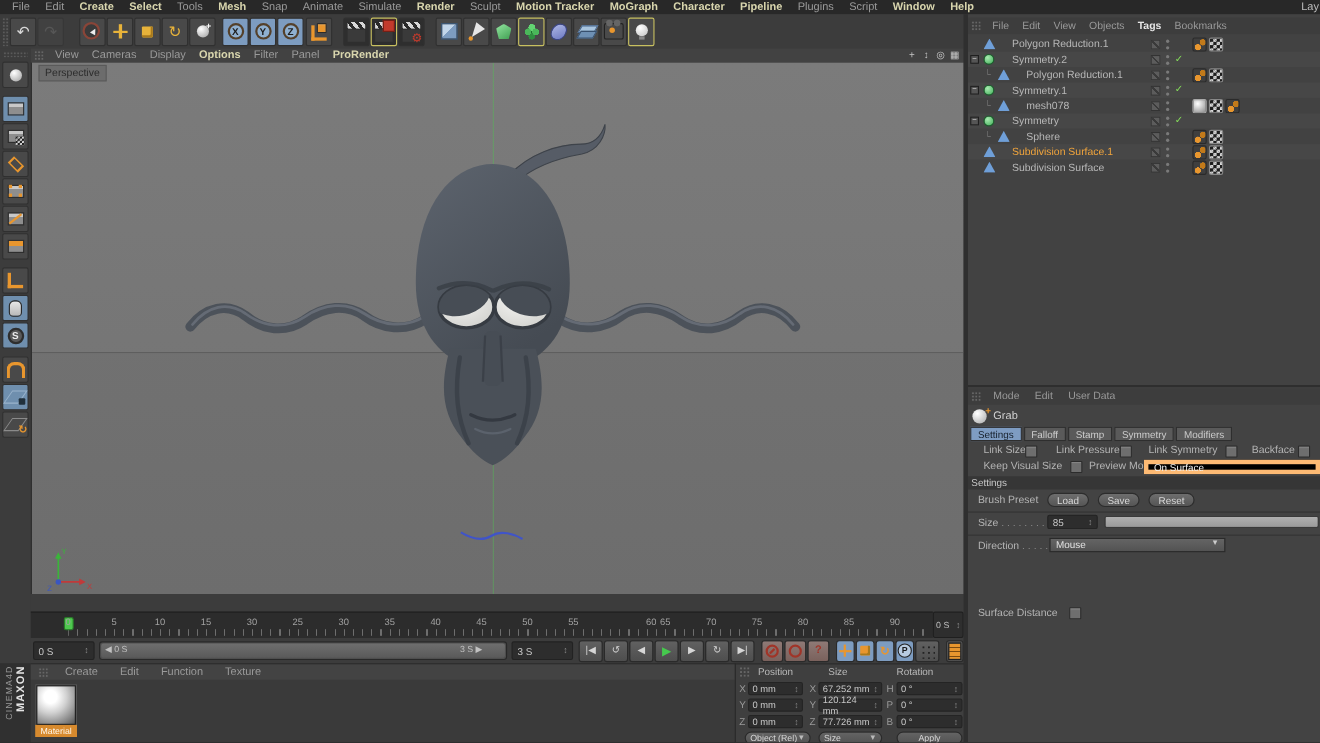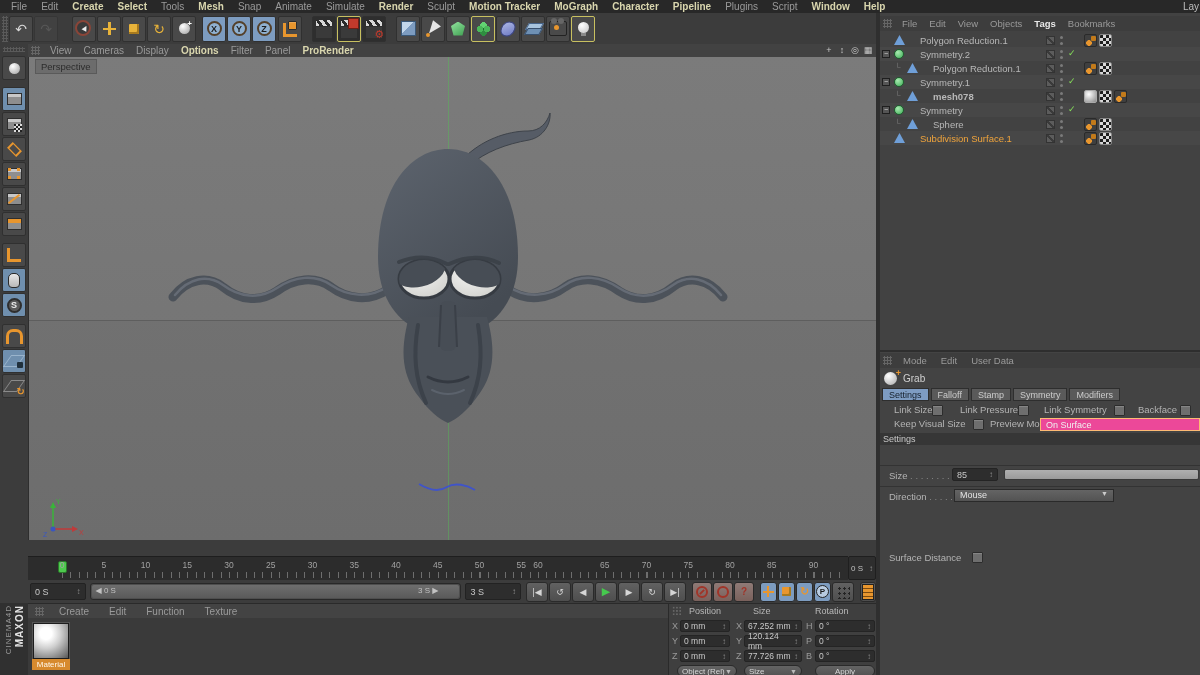--- a/index.html
+++ b/index.html
@@ -180,21 +180,21 @@
   #toolrow{position:absolute;left:4px;top:18px;height:16px;display:flex;align-items:center;gap:6px;color:#d0d0d0;font-size:10px;}
   .grabicon{position:relative;width:13px;height:13px;border-radius:50%;background:radial-gradient(circle at 35% 30%,#fff,#a8a8a8);}
   .grabicon::after{content:"+";position:absolute;top:-4px;right:-4px;color:#e8962e;font-weight:bold;font-size:9px;}
   #tabs{position:absolute;left:2px;top:36px;display:flex;gap:2px;}
   .tab{height:13px;background:#5a5a5a;border:1px solid #2e2e2e;color:#cccccc;font-size:9px;display:flex;align-items:center;justify-content:center;padding:0 6px;box-sizing:border-box;}
   .tab.active{background:#7e9cc2;color:#16202c;}
   #cbrow{position:absolute;left:0;top:52px;width:100%;height:13px;}
   .cblab{position:absolute;color:#b4b4b4;}
   .cb{position:absolute;width:9px;height:9px;background:#6e6e6e;border:1px solid #2c2c2c;border-radius:1px;box-shadow:inset 0 1px 1px rgba(255,255,255,.18);box-sizing:content-box;}
   #kvsrow{position:absolute;left:0;top:66px;width:100%;height:14px;}
-  #onsurface{position:absolute;left:160px;top:0;width:160px;height:13px;background:#ec4899;border:1px solid #fdba74;color:#f0f0f0;font-size:9px;display:flex;align-items:center;padding-left:5px;box-sizing:border-box;}
+  #onsurface{position:absolute;left:160px;top:0;width:160px;height:13px;background:#000000;border:4px solid #fdba74;color:#f0f0f0;font-size:9px;display:flex;align-items:center;padding-left:5px;box-sizing:border-box;}
   #section-band{position:absolute;left:0;top:81px;width:100%;height:12px;background:#363636;color:#c8c8c8;display:flex;align-items:center;padding-left:3px;box-sizing:border-box;font-size:9px;}
   #brushrow{position:absolute;left:0;top:96px;width:100%;height:15px;}
   .pill{position:absolute;top:0;height:13px;background:linear-gradient(#6e6e6e,#555);border:1px solid #2c2c2c;border-radius:7px;color:#d8d8d8;font-size:9px;display:flex;align-items:center;justify-content:center;box-sizing:border-box;}
   .hr{position:absolute;left:0;width:100%;height:1px;background:#333;}
   #sizerow{position:absolute;left:0;top:116px;width:100%;height:16px;}
   .leadlab{position:absolute;left:9px;top:2px;color:#b4b4b4;white-space:nowrap;overflow:hidden;}
   .leadlab::after{content:" . . . . . . . . . . .";color:#8a8a8a;}
   #sizefield{position:absolute;left:72px;top:0;width:46px;height:13px;background:#2d2d2d;border:1px solid #242424;border-radius:2px;color:#c8c8c8;font-size:9px;display:flex;align-items:center;padding:0 4px;box-sizing:border-box;}
   #sizefield .ud{margin-left:auto;color:#888;font-size:8px;}
   #sizeslider{position:absolute;left:124px;top:1px;width:195px;height:11px;background:linear-gradient(#b0b0b0,#9a9a9a);border:1px solid #3a3a3a;border-radius:2px;box-sizing:border-box;}
@@ -458,21 +458,21 @@
       <span class="tickl" style="left: 117.5px;">10</span>
       <span class="tickl" style="left: 159.25px;">15</span>
       <span class="tickl" style="left: 201px;">30</span>
       <span class="tickl" style="left: 242.75px;">25</span>
       <span class="tickl" style="left: 284.5px;">30</span>
       <span class="tickl" style="left: 326.25px;">35</span>
       <span class="tickl" style="left: 368px;">40</span>
       <span class="tickl" style="left: 409.75px;">45</span>
       <span class="tickl" style="left: 451.5px;">50</span>
       <span class="tickl" style="left: 493.25px;">55</span>
-      <span class="tickl" style="left: 510px;">60</span>
+      <span class="tickl" style="left: 564px;">60</span>
       <span class="tickl" style="left: 576.75px;">65</span>
       <span class="tickl" style="left: 618.5px;">70</span>
       <span class="tickl" style="left: 660.25px;">75</span>
       <span class="tickl" style="left: 702px;">80</span>
       <span class="tickl" style="left: 743.75px;">85</span>
       <span class="tickl" style="left: 785.5px;">90</span>
     </div>
   <div id="ruler-right" class="abs spin">
     <span>0 S</span>
       <span class="ud">↕</span>
@@ -662,21 +662,21 @@
           <span class="exp">−</span>
           <span class="oicon gicon" style="left: 14px;"></span>
           <span class="oname" style="left: 28px;">Symmetry.1</span>
           <span class="sqt"></span>
           <span class="vdots"></span>
           <span class="gchk">✓</span>
         </div>
         <div class="orow">
           <span class="conn">└</span>
           <span class="oicon micon" style="left: 27px;"></span>
-          <span class="oname" style="left: 41px; font-weight: bold;">mesh078</span>
+          <span class="oname" style="left: 41px;">mesh078</span>
           <span class="sqt"></span>
           <span class="vdots"></span>
           <span class="tags">
             <span class="tag t-material"></span>
             <span class="tag t-display"></span>
             <span class="tag t-phong"></span>
           </span>
         </div>
         <div class="orow alt">
           <span class="exp">−</span>
@@ -693,20 +693,30 @@
           <span class="sqt"></span>
           <span class="vdots"></span>
           <span class="tags">
             <span class="tag t-phong"></span>
             <span class="tag t-display"></span>
           </span>
         </div>
         <div class="orow alt">
           <span class="oicon micon" style="left: 14px;"></span>
           <span class="oname sel" style="left: 28px;">Subdivision Surface.1</span>
+          <span class="sqt"></span>
+          <span class="vdots"></span>
+          <span class="tags">
+            <span class="tag t-phong"></span>
+            <span class="tag t-display"></span>
+          </span>
+        </div>
+        <div class="orow">
+          <span class="oicon micon" style="left: 14px;"></span>
+          <span class="oname" style="left: 28px;">Subdivision Surface</span>
           <span class="sqt"></span>
           <span class="vdots"></span>
           <span class="tags">
             <span class="tag t-phong"></span>
             <span class="tag t-display"></span>
           </span>
         </div>
       </div>
 
     <div id="attrpanel">
@@ -739,20 +749,26 @@
         </div>
       <div id="kvsrow">
         <span class="cblab" style="left:14px">Keep Visual Size</span>
         <span class="cb" style="left:93px;top:1px"></span>
         <span class="cblab" style="left:110px">Preview Mode</span>
         <div id="onsurface">
             <span>On Surface</span>
           </div>
       </div>
       <div id="section-band">Settings</div>
+      <div id="brushrow">
+        <span class="cblab" style="left:9px;top:1px">Brush Preset</span>
+        <div class="pill" style="left:72px;width:38px">Load</div>
+        <div class="pill" style="left:118px;width:38px">Save</div>
+        <div class="pill" style="left:164px;width:42px">Reset</div>
+      </div>
       <div class="hr" style="top:113px"></div>
       <div id="sizerow">
         <span class="leadlab" style="width:62px">Size</span>
         <div id="sizefield">
             <span>85</span>
             <span class="ud">↕</span>
           </div>
         <div id="sizeslider"></div>
       </div>
       <div class="hr" style="top:134px"></div>

